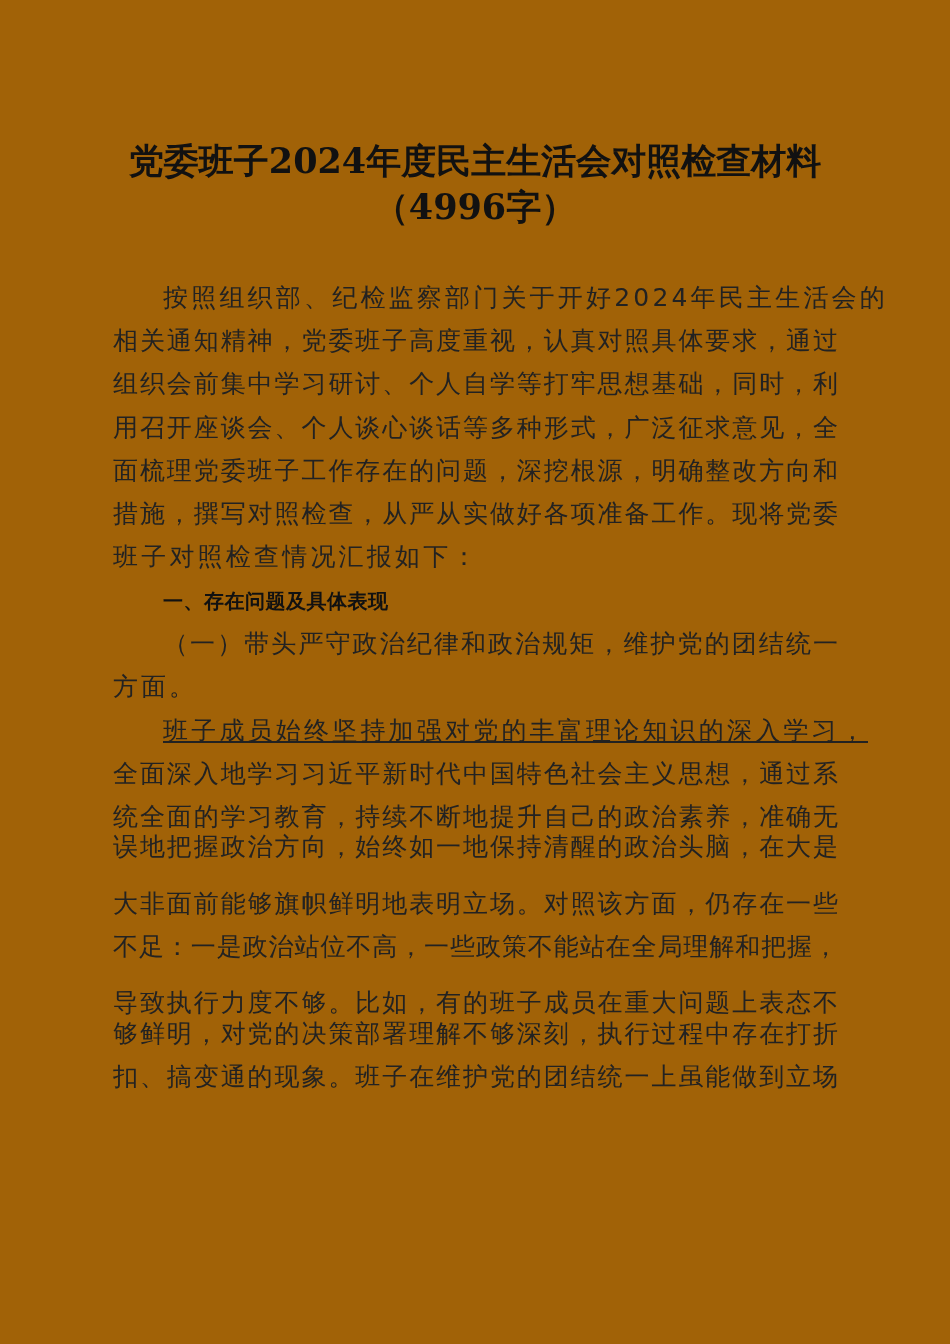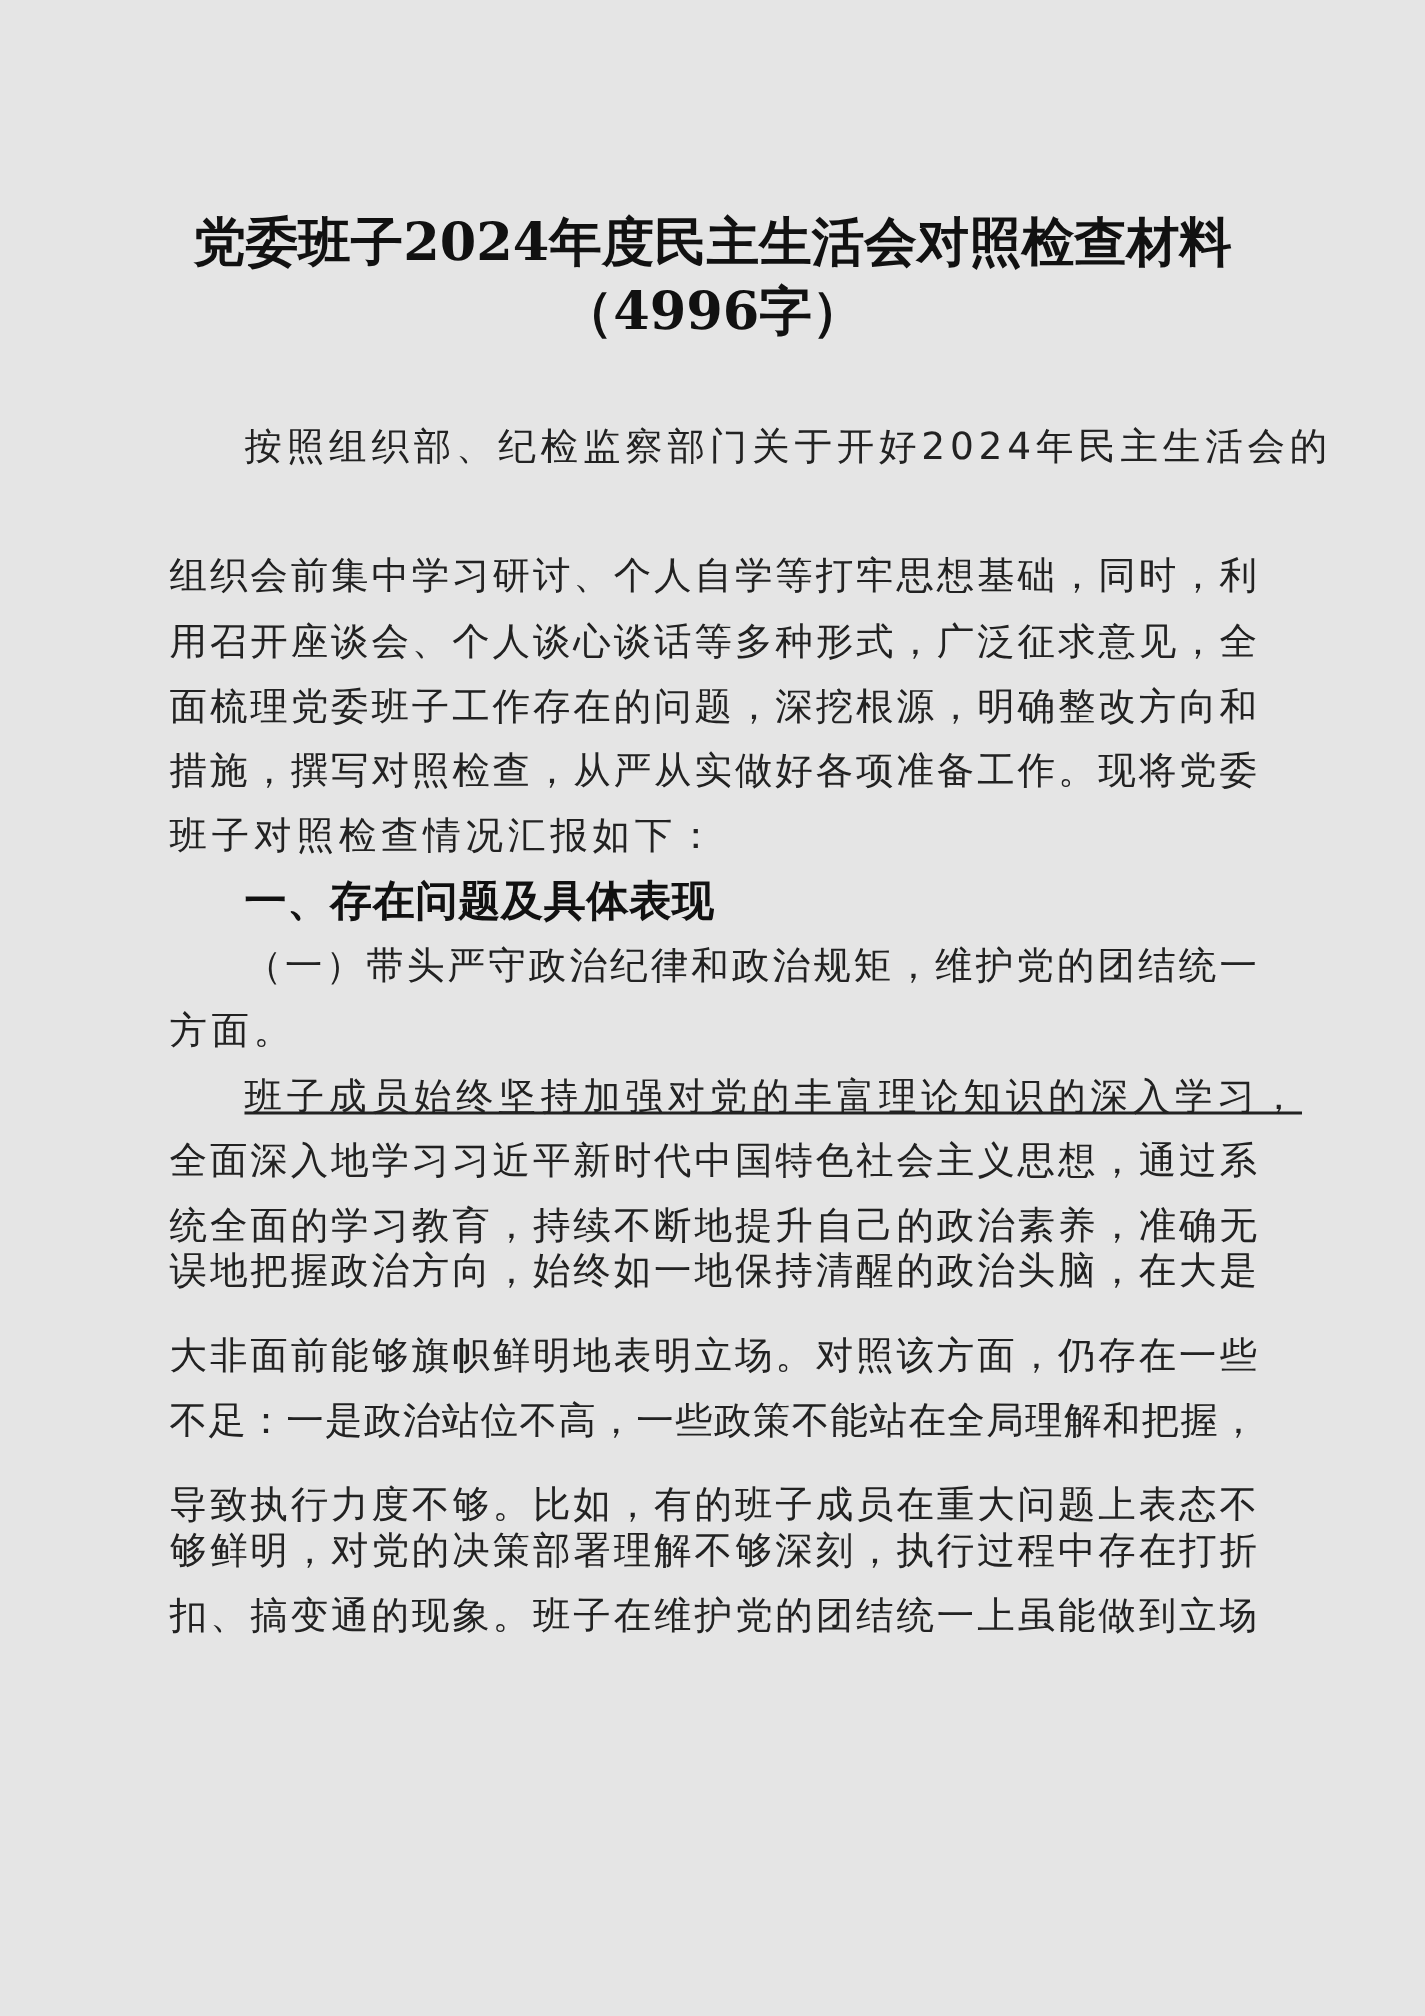--- a/index.html
+++ b/index.html
@@ -10,21 +10,21 @@
     body {
       width: 950px;
       height: 1344px;
       position: relative;
       overflow: hidden;
     }
     .page {
       position: absolute;
       left: 0; top: 0;
       width: 950px; height: 1344px;
-      background: #e5e5e5;
+      background: #a16207;
     }
     .title {
       position: absolute;
       left: 0;
       width: 950px;
       text-align: center;
       font-family: "DejaVu Serif", "Liberation Serif", serif;
       font-weight: bold;
       font-size: 35px;
       color: #111111;
@@ -50,21 +50,21 @@
       text-align: justify;
       text-align-last: justify;
       letter-spacing: 0;
     }
 
     .heading-1 {
       position: absolute;
       left: 163px;
       font-family: "DejaVu Sans", "Liberation Sans", sans-serif;
       font-weight: bold;
-      font-size: 28px;
+      font-size: 20px;
       color: #111111;
       white-space: nowrap;
       letter-spacing: 0.5px;
       line-height: 30px;
     }
     .heading-2 {
       position: absolute;
       left: 163px;
       width: 675px;
       font-family: "DejaVu Serif", "Liberation Serif", serif;
@@ -88,20 +88,21 @@
   </style>
 </head>
 <body>
 
 <div class="page">
 
   <div class="title line1">党委班子2024年度民主生活会对照检查材料</div>
   <div class="title line2">（4996字）</div>
 
   <div class="body-line indent" style="top:283px;">按照组织部、纪检监察部门关于开好2024年民主生活会的</div>
+  <div class="body-line justify" style="top:326px;">相关通知精神，党委班子高度重视，认真对照具体要求，通过</div>
   <div class="body-line justify" style="top:369px;">组织会前集中学习研讨、个人自学等打牢思想基础，同时，利</div>
   <div class="body-line justify" style="top:413px;">用召开座谈会、个人谈心谈话等多种形式，广泛征求意见，全</div>
   <div class="body-line justify" style="top:456px;">面梳理党委班子工作存在的问题，深挖根源，明确整改方向和</div>
   <div class="body-line justify" style="top:499px;">措施，撰写对照检查，从严从实做好各项准备工作。现将党委</div>
   <div class="body-line" style="top:542px;">班子对照检查情况汇报如下：</div>
 
   <div class="heading-1" style="top:586px;">一、存在问题及具体表现</div>
 
   <div class="heading-2" style="top:629px;">（一）带头严守政治纪律和政治规矩，维护党的团结统一</div>
   <div class="heading-2-cont" style="top:672px;">方面。</div>

